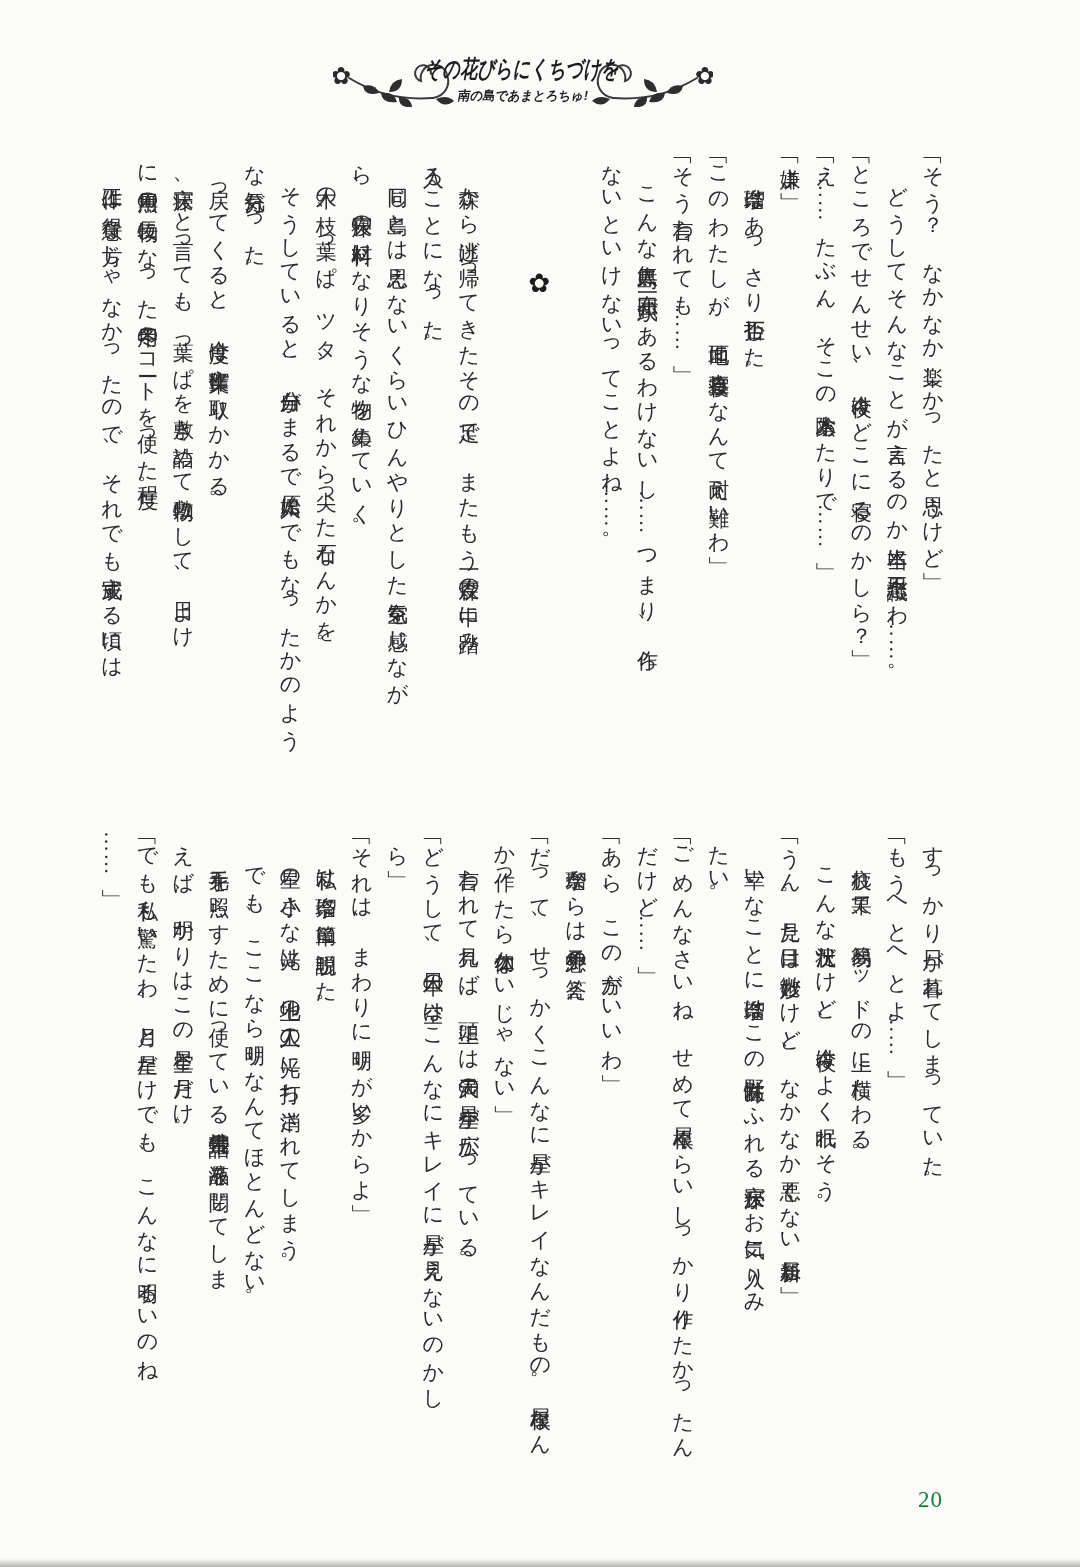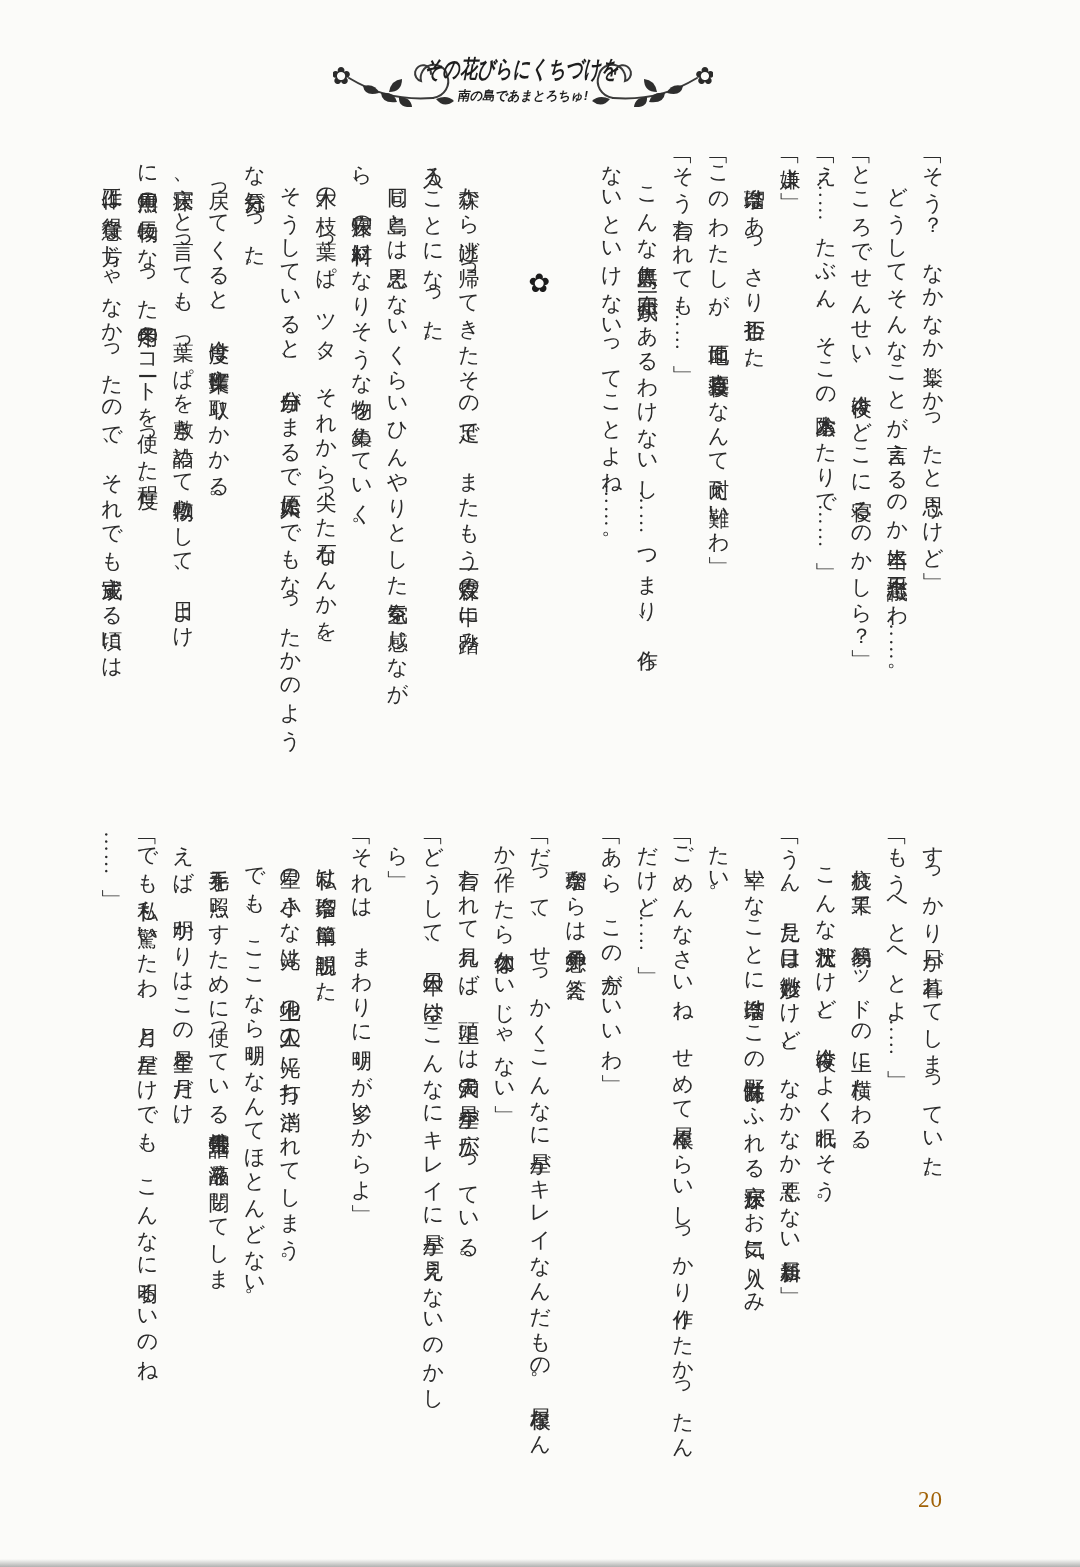--- a/index.html
+++ b/index.html
@@ -50,21 +50,21 @@
     position:absolute;top:120px;left:50%;
     transform:translateX(-50%);
     writing-mode:horizontal-tb;
     font-family:"DejaVu Sans",sans-serif;
     font-size:26px;line-height:26px;color:#1c1c1c;
     letter-spacing:0;
   }
   
   .page-number{
     position:absolute;left:918px;top:1487px;
-    font-size:23px;letter-spacing:1px;color:#a16207;
+    font-size:23px;letter-spacing:1px;color:#15803d;
   }
   
   .bottom-edge{
     position:absolute;left:0;right:0;bottom:0;height:8px;
     background:linear-gradient(to top, rgba(105,105,105,0.5), rgba(255,255,255,0));
   }
 </style>
 </head>
 <body>
 

